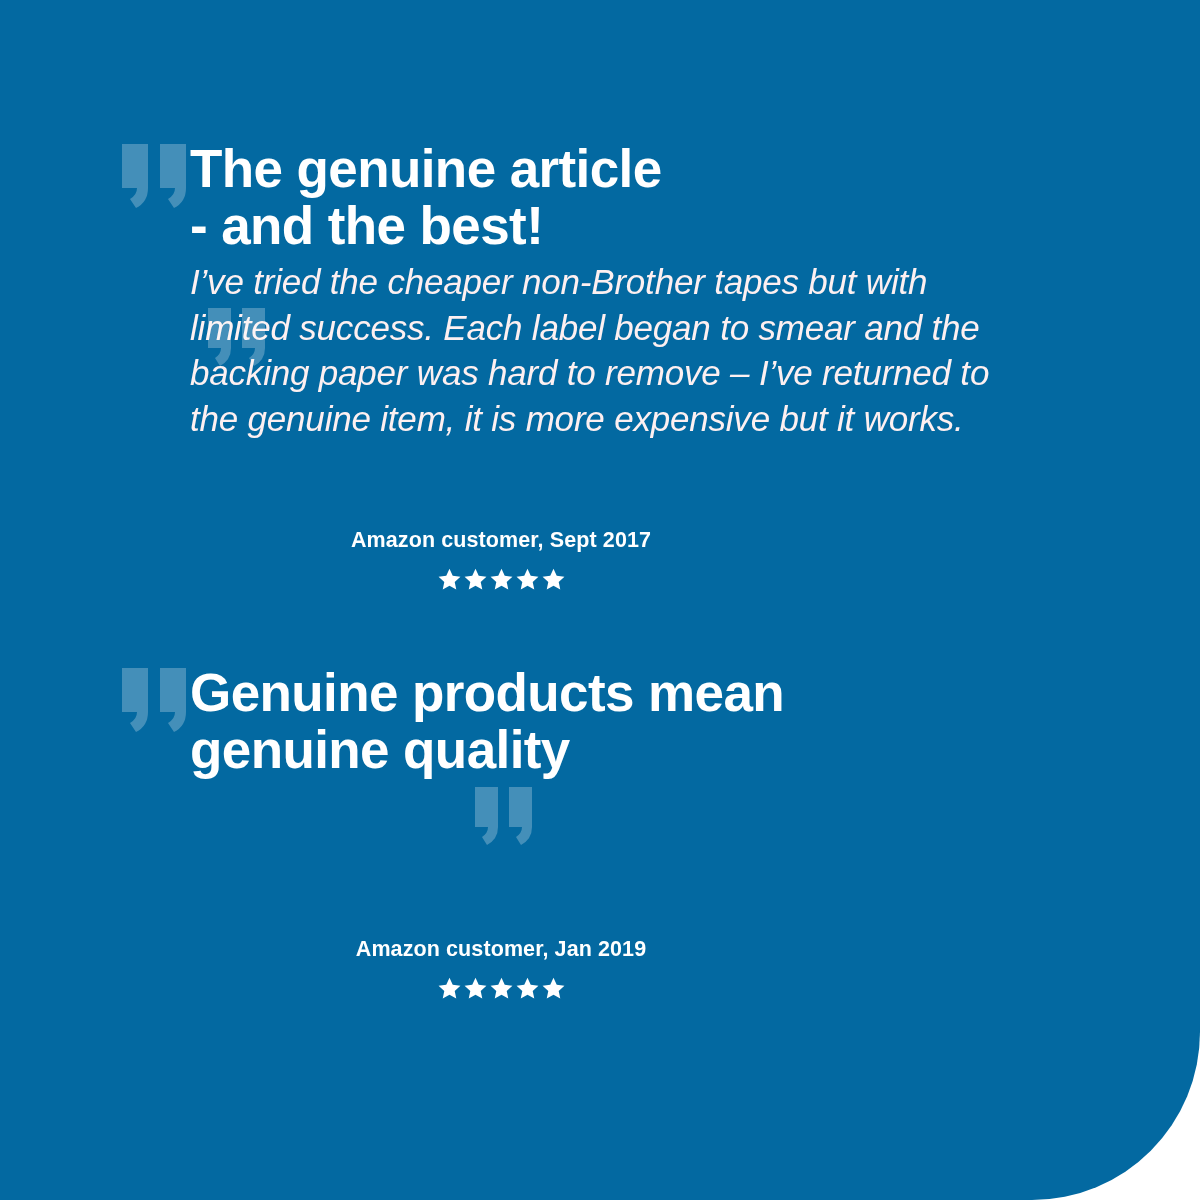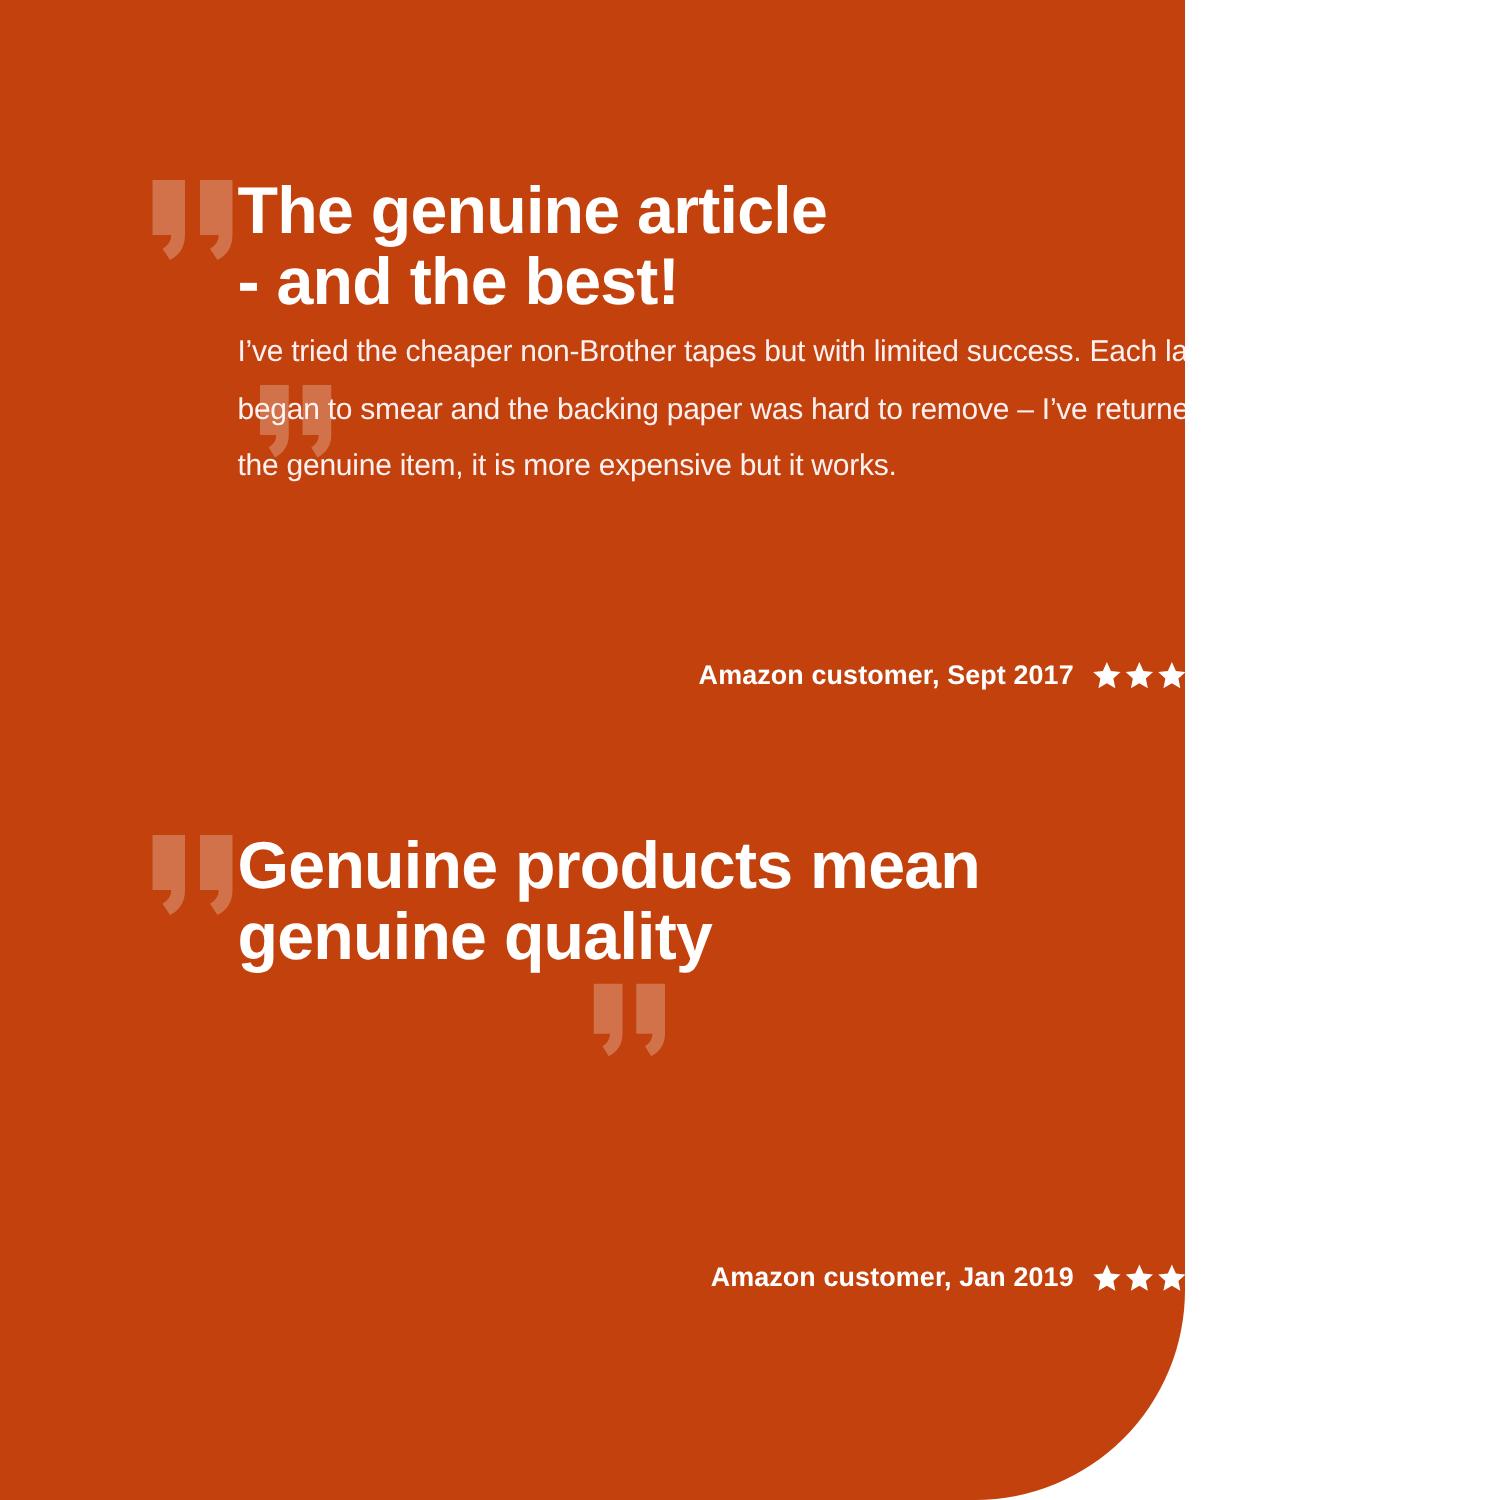--- a/index.html
+++ b/index.html
@@ -7,23 +7,23 @@
   html, body {
     width:1200px;
     height:1200px;
     background:#ffffff;
     font-family:"Liberation Sans", sans-serif;
     -webkit-font-smoothing:antialiased;
   }
 
   #card {
     position:relative;
-    width:948px;
+    width:1200px;
     height:1200px;
-    background:#c2410c;
+    background:#0369a1;
     border-bottom-right-radius:168px;
     overflow:hidden;
   }
 
   
   .quote-block {
     position:absolute;
     left:0;
     width:1200px;
   }
@@ -60,25 +60,26 @@
     line-height:57px;
     letter-spacing:-0.6px;
     white-space:pre-line;
   }
 
   .quote-text {
     position:relative;
     color:#fdf0f1;
     font-family:"Liberation Sans", sans-serif;
     font-weight:400;
-    font-size:24px;
+    font-size:35px;
     line-height:45.5px;
     letter-spacing:-0.2px;
     margin-top:5px;
     white-space:pre-line;
+    font-style:italic;
   }
 
   .close-quote {
     position:absolute;
     width:66px;
     height:68px;
     color:rgba(255,255,255,0.26);
     user-select:none;
   }
   .close-quote svg { display:block; }
@@ -88,23 +89,24 @@
   
   .attribution {
     position:absolute;
     display:flex;
     align-items:center;
     justify-content:flex-end;
     gap:14px;
     width:1200px;
     padding-right:198px;
     left:0;
+    flex-direction:column;
   }
   #attribution-1 { top:527px; }
-  #attribution-2 { top:1009px; }
+  #attribution-2 { top:936px; }
 
   .attr-name {
     color:#ffffff;
     font-family:"Liberation Sans", sans-serif;
     font-weight:700;
     font-size:21.5px;
     line-height:26px;
     letter-spacing:0.1px;
     white-space:nowrap;
   }

